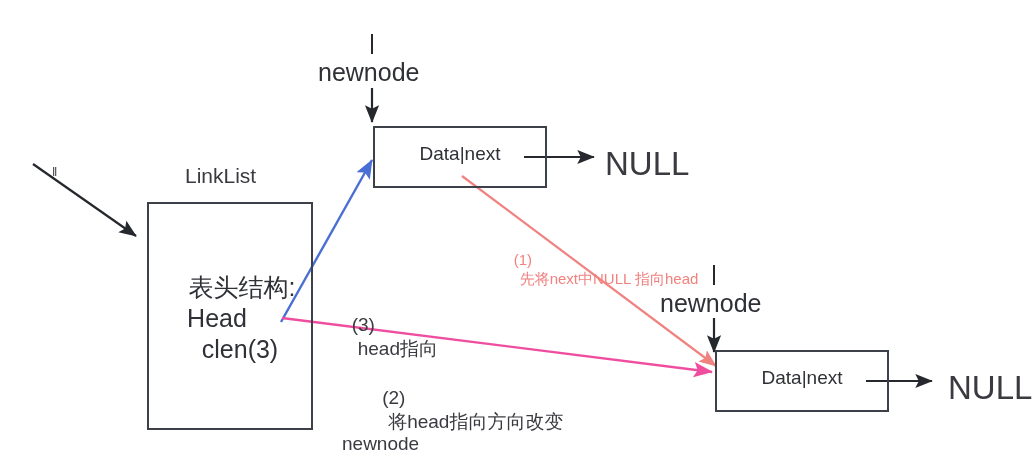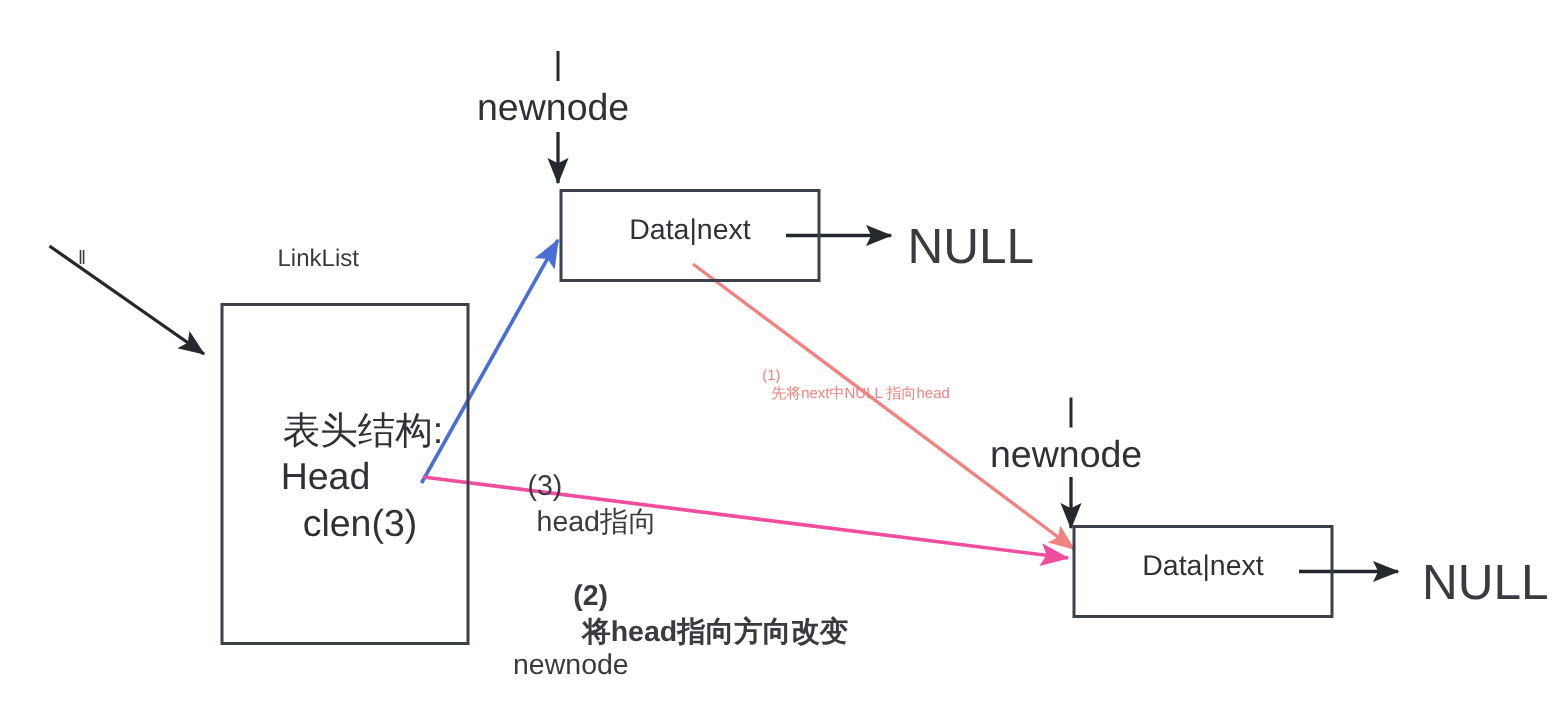--- a/index.html
+++ b/index.html
@@ -36,21 +36,21 @@
     background: transparent;
     box-sizing: border-box;
   }
   .box-text {
     position: absolute;
     color: #2f3136;
     white-space: pre;
     line-height: 1.2;
   }
   .title-linklist {
-    font-size: 16px;
+    font-size: 21px;
     color: #3a3a40;
   }
   .node-label {
     font-size: 19px;
     color: #2f3136;
   }
   .null-label {
     font-size: 33px;
     color: #3a3a40;
   }
@@ -61,21 +61,21 @@
   .linklist-inner {
     font-size: 25px;
     color: #2f3136;
     text-align: center;
   }
   .anno {
     font-size: 19px;
     color: #3a3a40;
   }
   .anno-red {
-    font-size: 10px;
+    font-size: 15px;
     color: #f0827f;
   }
   .cursor-mark {
     position: absolute;
     font-size: 13px;
     color: #3a3a40;
     letter-spacing: -1px;
   }
 </style>
 </head>
@@ -135,21 +135,21 @@
   <div class="lbl newnode-label" style="left:660px; top:288px;">newnode</div>
   <div class="node-box" style="left:715px; top:350px; width:174px; height:62px;"></div>
   <div class="box-text node-label" style="left:715px; top:367px; width:174px; text-align:center;">Data|next</div>
   <div class="lbl null-label" style="left:948px; top:367px;">NULL</div>
 
   <div class="lbl anno-red" style="left:497px; top:232px;">
     <span>(1)</span>
     <span style="display:inline-block; width:6px;"></span><span>先将next中NULL 指向head</span>
   </div>
 
-  <div class="lbl anno" style="left:361px; top:362px;font-weight:bold;">
+  <div class="lbl anno" style="left:361px; top:362px;">
     <span>(2)</span>
     <span style="display:inline-block; width:6px;"></span><span>将head指向方向改变</span>
   </div>
 
   <div class="lbl anno" style="left:320px; top:242px;">
     <div>
       <span>(3)</span>
       <span style="display:inline-block; width:6px;"></span><span>head指向</span>
     </div>
     <div style="padding-left:22px;">newnode</div>

